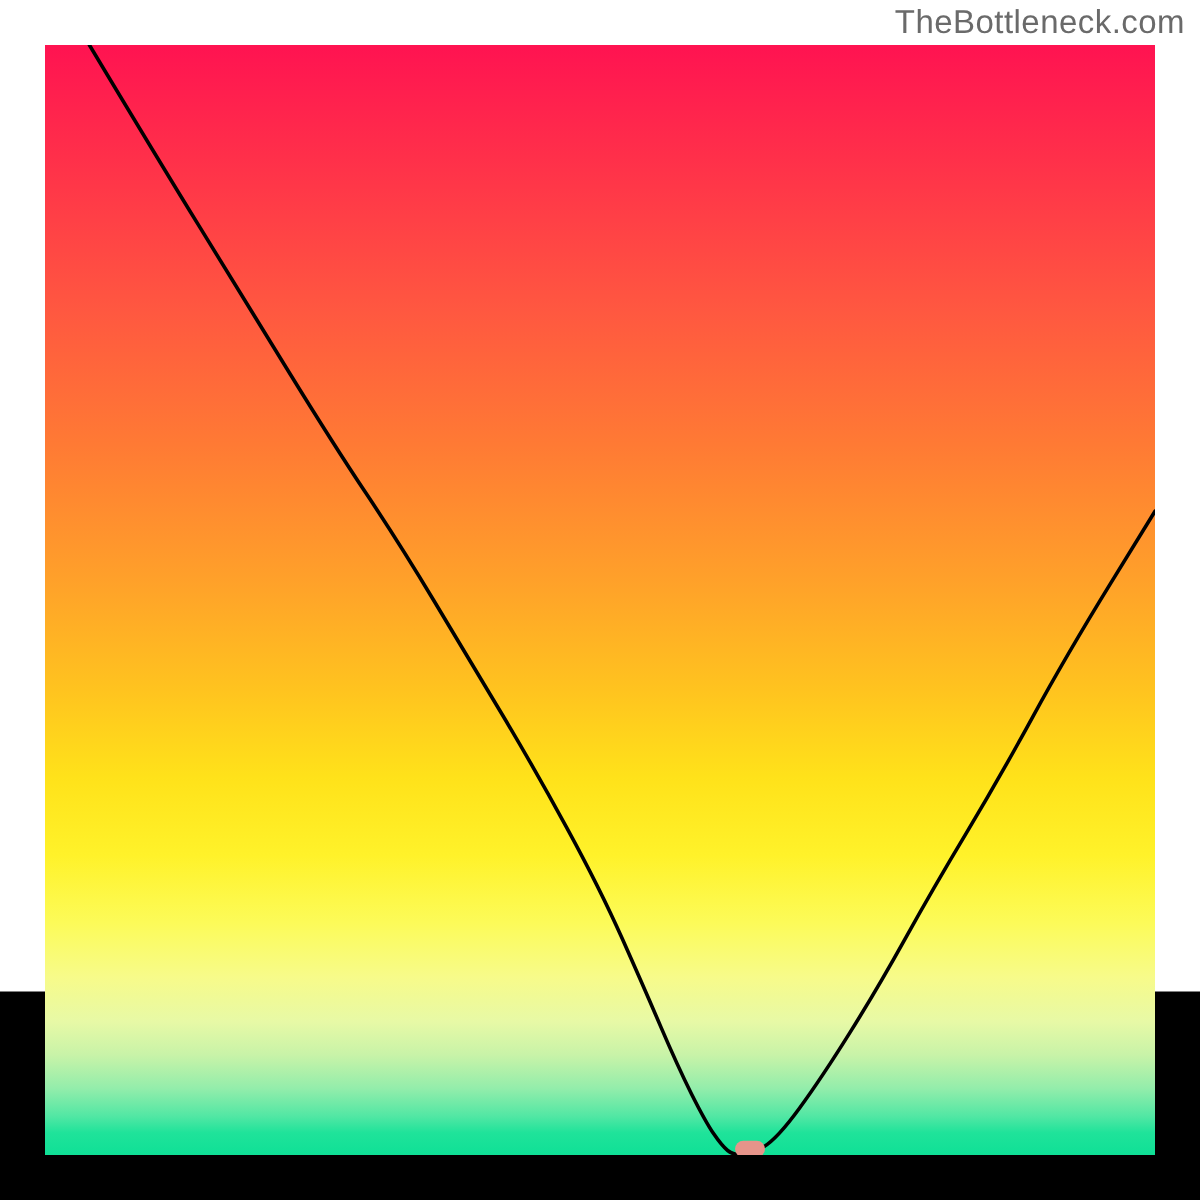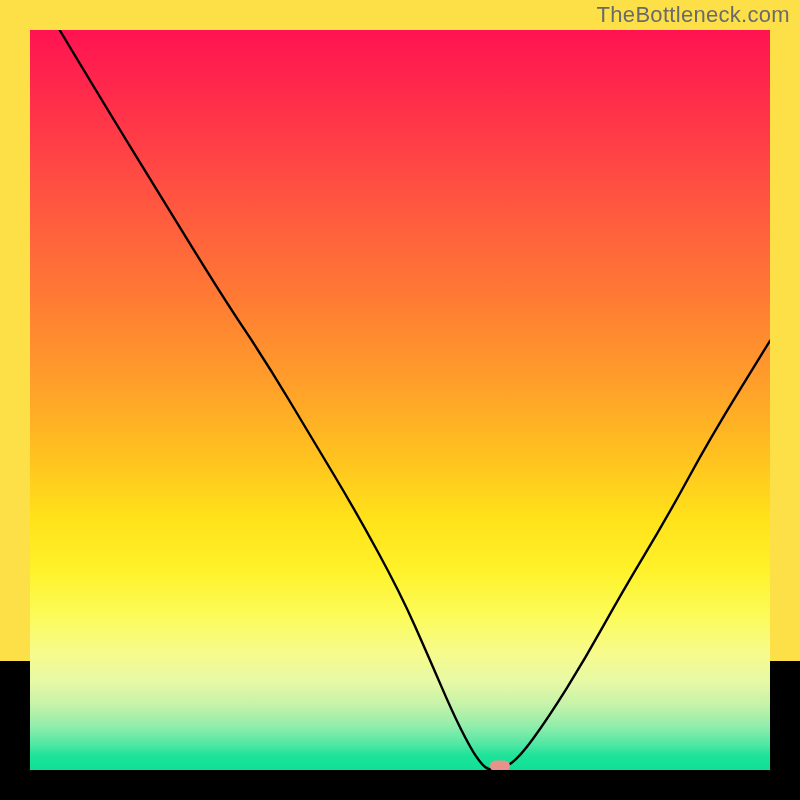--- a/index.html
+++ b/index.html
@@ -8,21 +8,21 @@
     width: 800px;
     height: 800px;
     background: #000;
     overflow: hidden;
     font-family: Arial, Helvetica, sans-serif;
   }
   .frame {
     position: relative;
     width: 800px;
     height: 661px;
-    background: #fde047;
+    background: #ffffff;
   }
   .watermark {
     position: absolute;
     top: 2px;
     right: 10px;
     color: #6a6a6a;
     font-size: 22px;
     font-weight: 500;
     letter-spacing: 0.3px;
     user-select: none;

